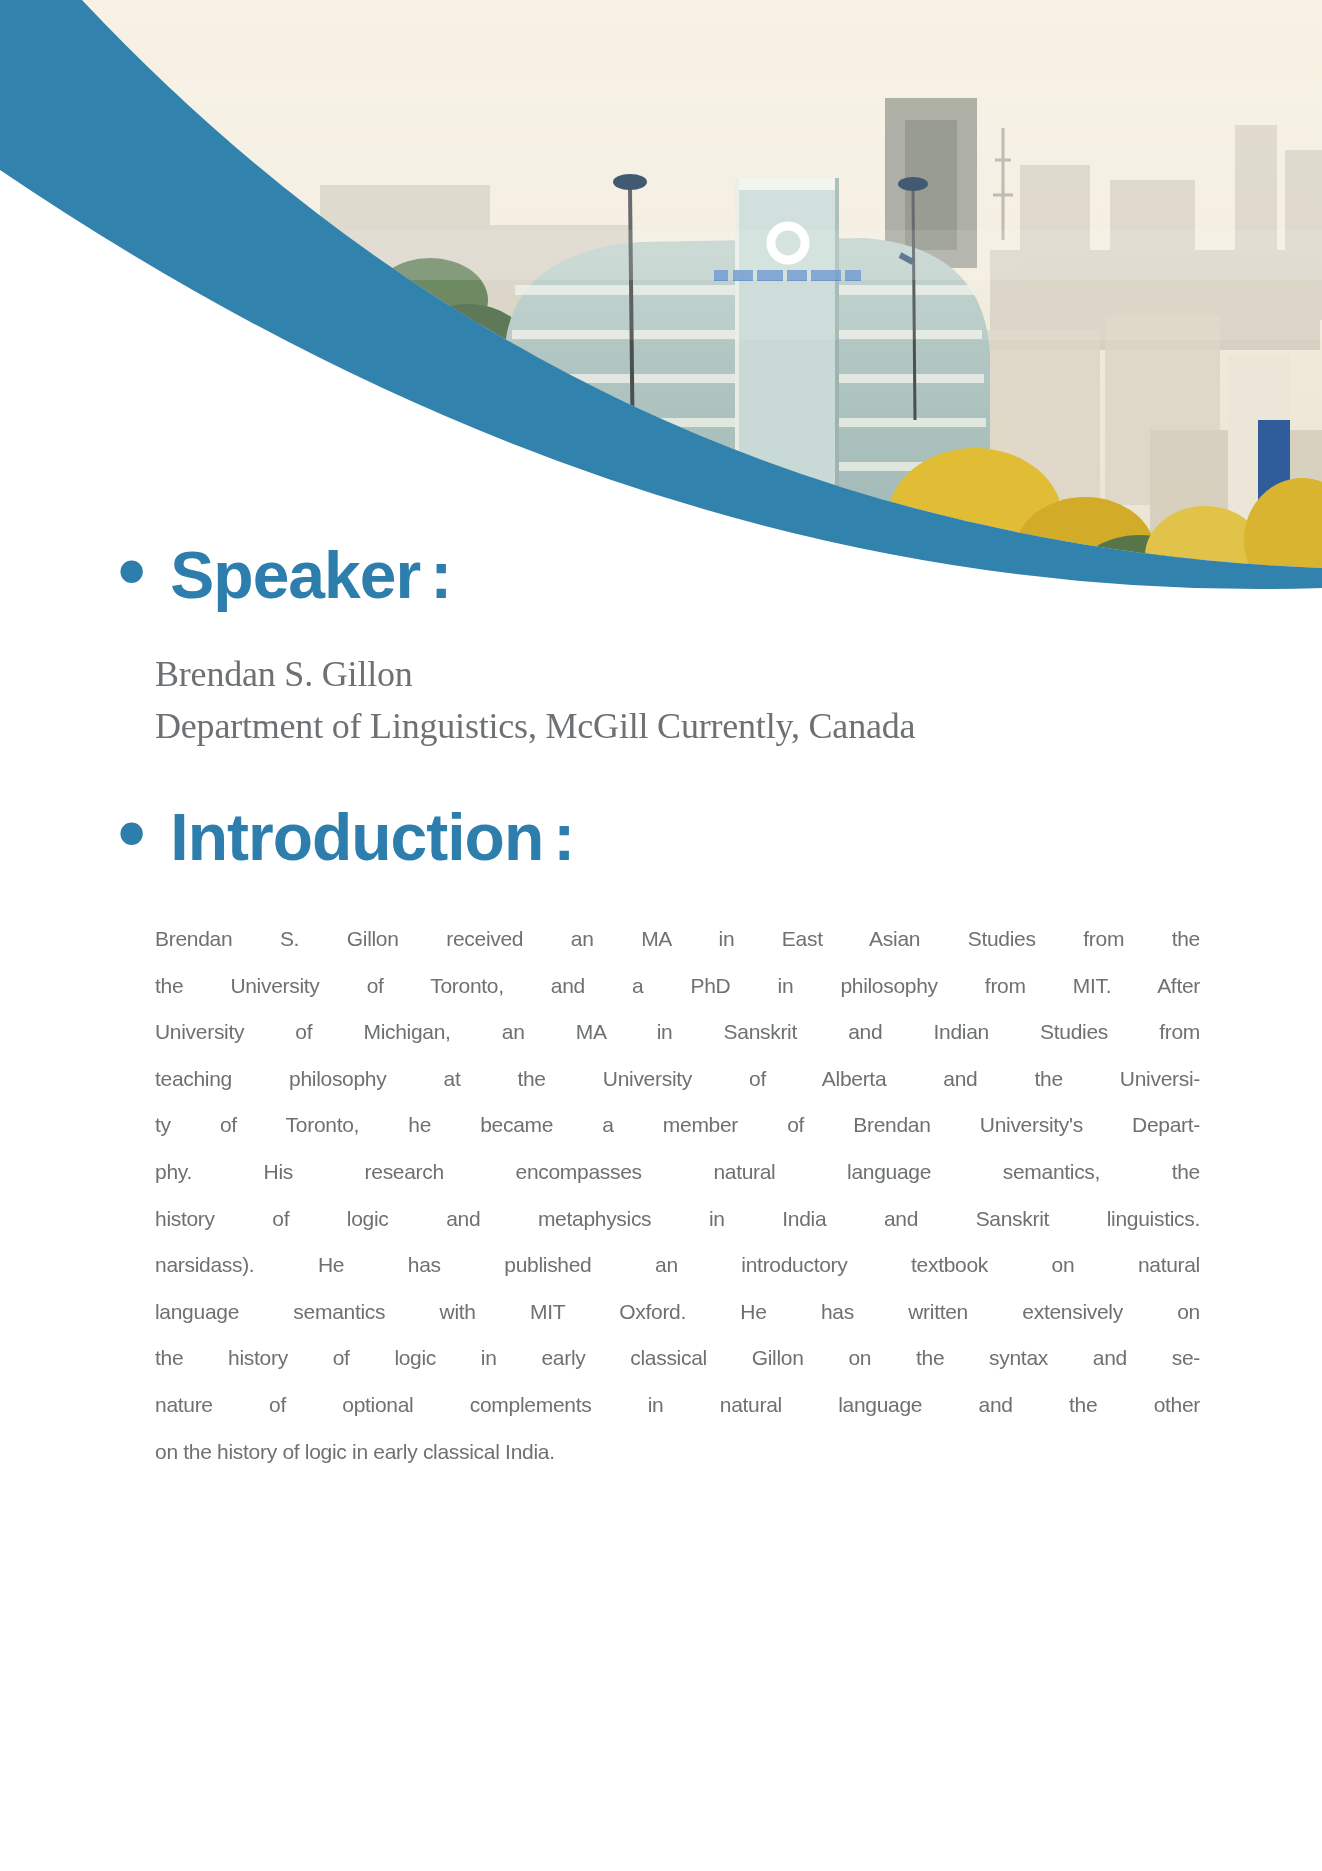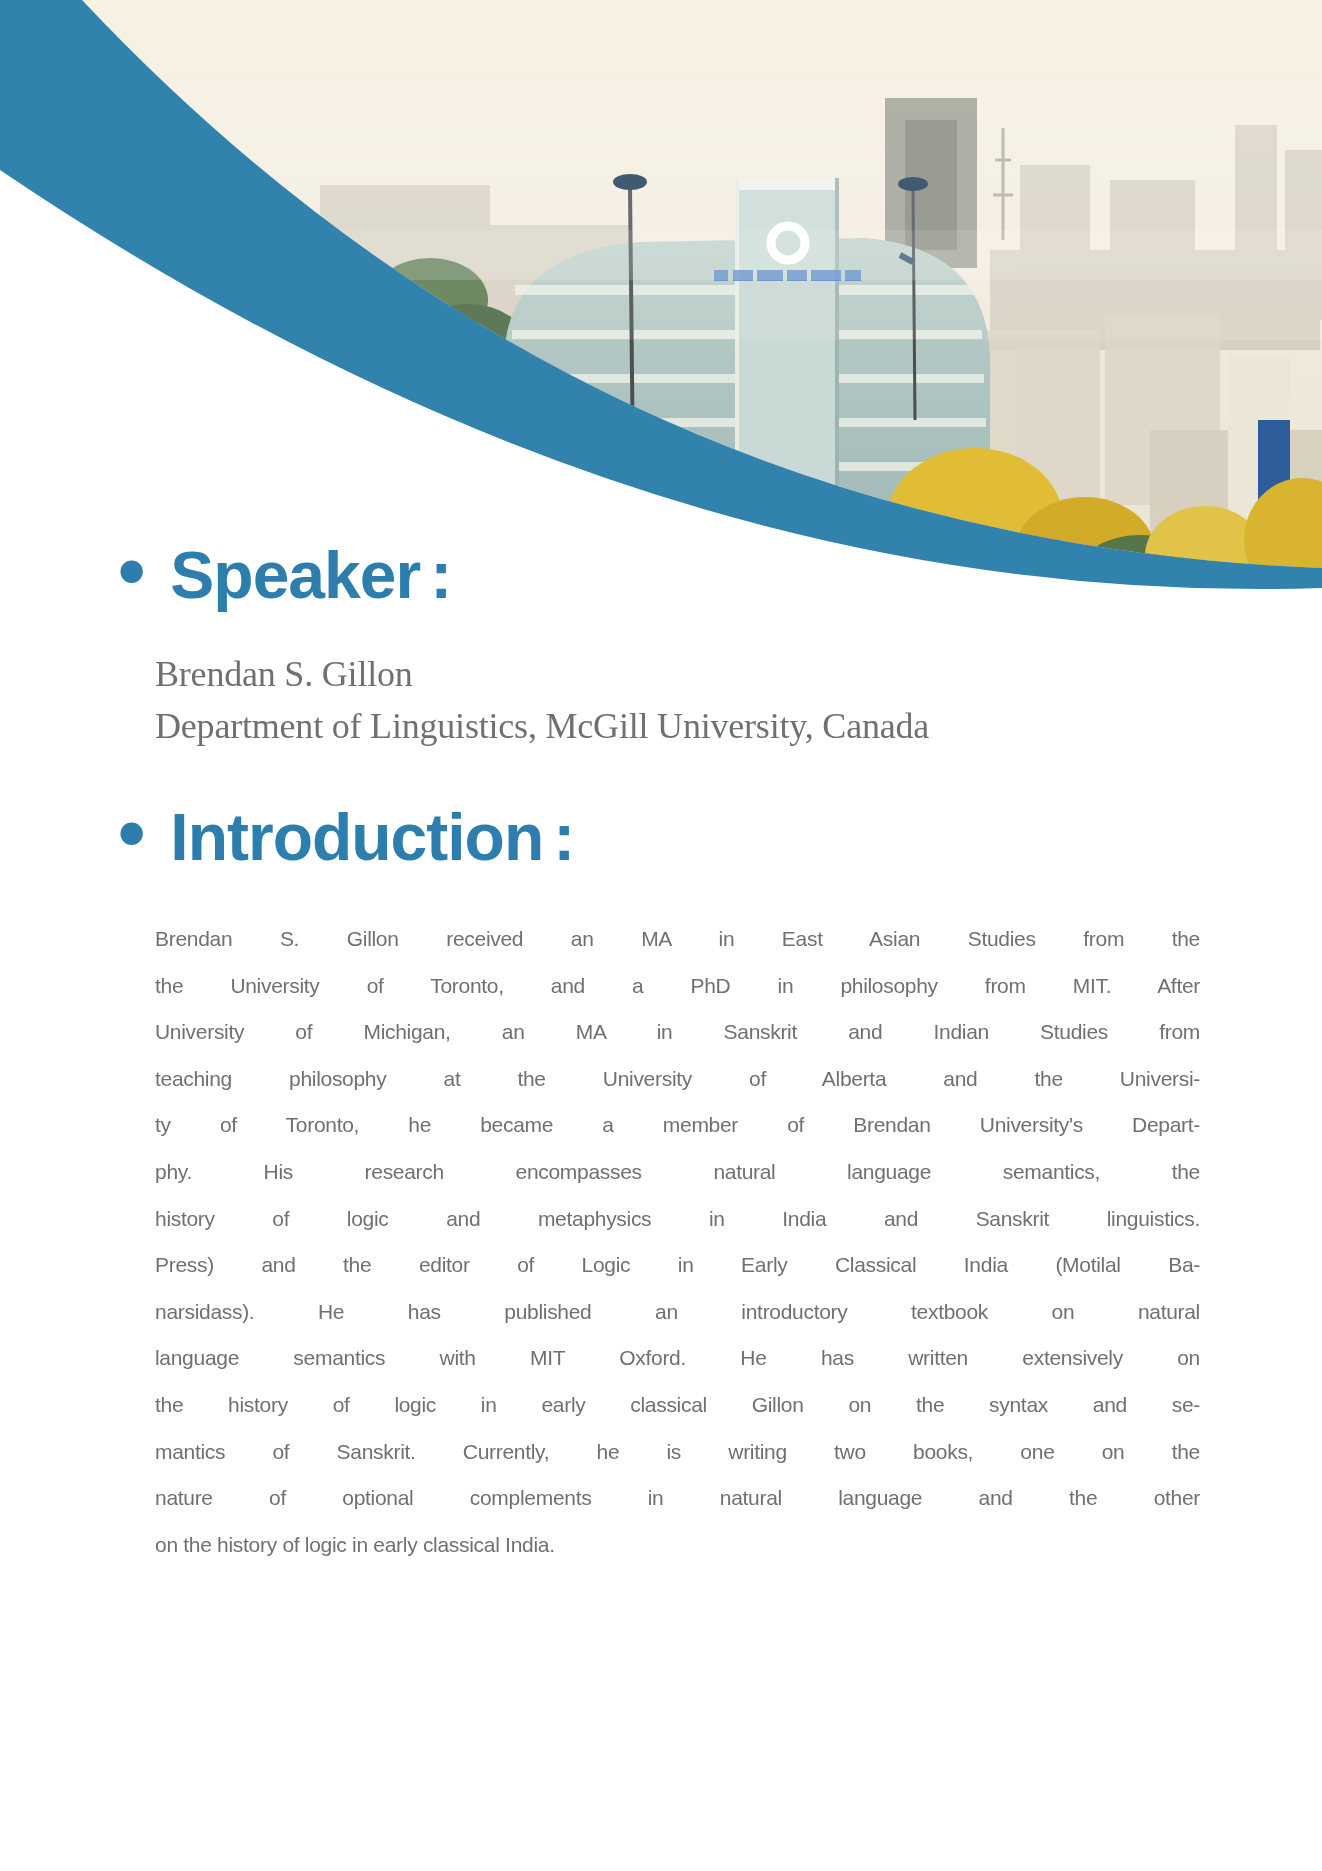--- a/index.html
+++ b/index.html
@@ -159,39 +159,37 @@
   </svg>
 
   <div class="section-heading" id="speaker-heading">
     <span class="bullet">•</span>
     <span class="heading-text">Speaker</span>
     <span class="colon">:</span>
   </div>
 
   <div class="speaker-block">
     <div>Brendan S. Gillon</div>
-    <div>Department of Linguistics, McGill University, Canada</div>
+    <div>Department of Linguistics, McGill Currently, Canada</div>
   </div>
 
   <div class="section-heading" id="intro-heading">
     <span class="bullet">•</span>
     <span class="heading-text">Introduction</span>
     <span class="colon">:</span>
   </div>
 
   <div class="intro-paragraph">
     <div class="para-line">Brendan S. Gillon received an MA in East Asian Studies from the</div>
     <div class="para-line">the University of Toronto, and a PhD in philosophy from MIT. After</div>
     <div class="para-line">University of Michigan, an MA in Sanskrit and Indian Studies from</div>
     <div class="para-line">teaching philosophy at the University of Alberta and the Universi-</div>
     <div class="para-line">ty of Toronto, he became a member of Brendan University's Depart-</div>
     <div class="para-line">phy. His research encompasses natural language semantics, the</div>
     <div class="para-line">history of logic and metaphysics in India and Sanskrit linguistics.</div>
-    <div class="para-line">Press) and the editor of Logic in Early Classical India (Motilal Ba-</div>
     <div class="para-line">narsidass). He has published an introductory textbook on natural</div>
     <div class="para-line">language semantics with MIT Oxford. He has written extensively on</div>
     <div class="para-line">the history of logic in early classical Gillon on the syntax and se-</div>
-    <div class="para-line">mantics of Sanskrit. Currently, he is writing two books, one on the</div>
     <div class="para-line">nature of optional complements in natural language and the other</div>
     <div class="para-line">on the history of logic in early classical India.</div>
   </div>
 
 </div>
 
 </body></html>

